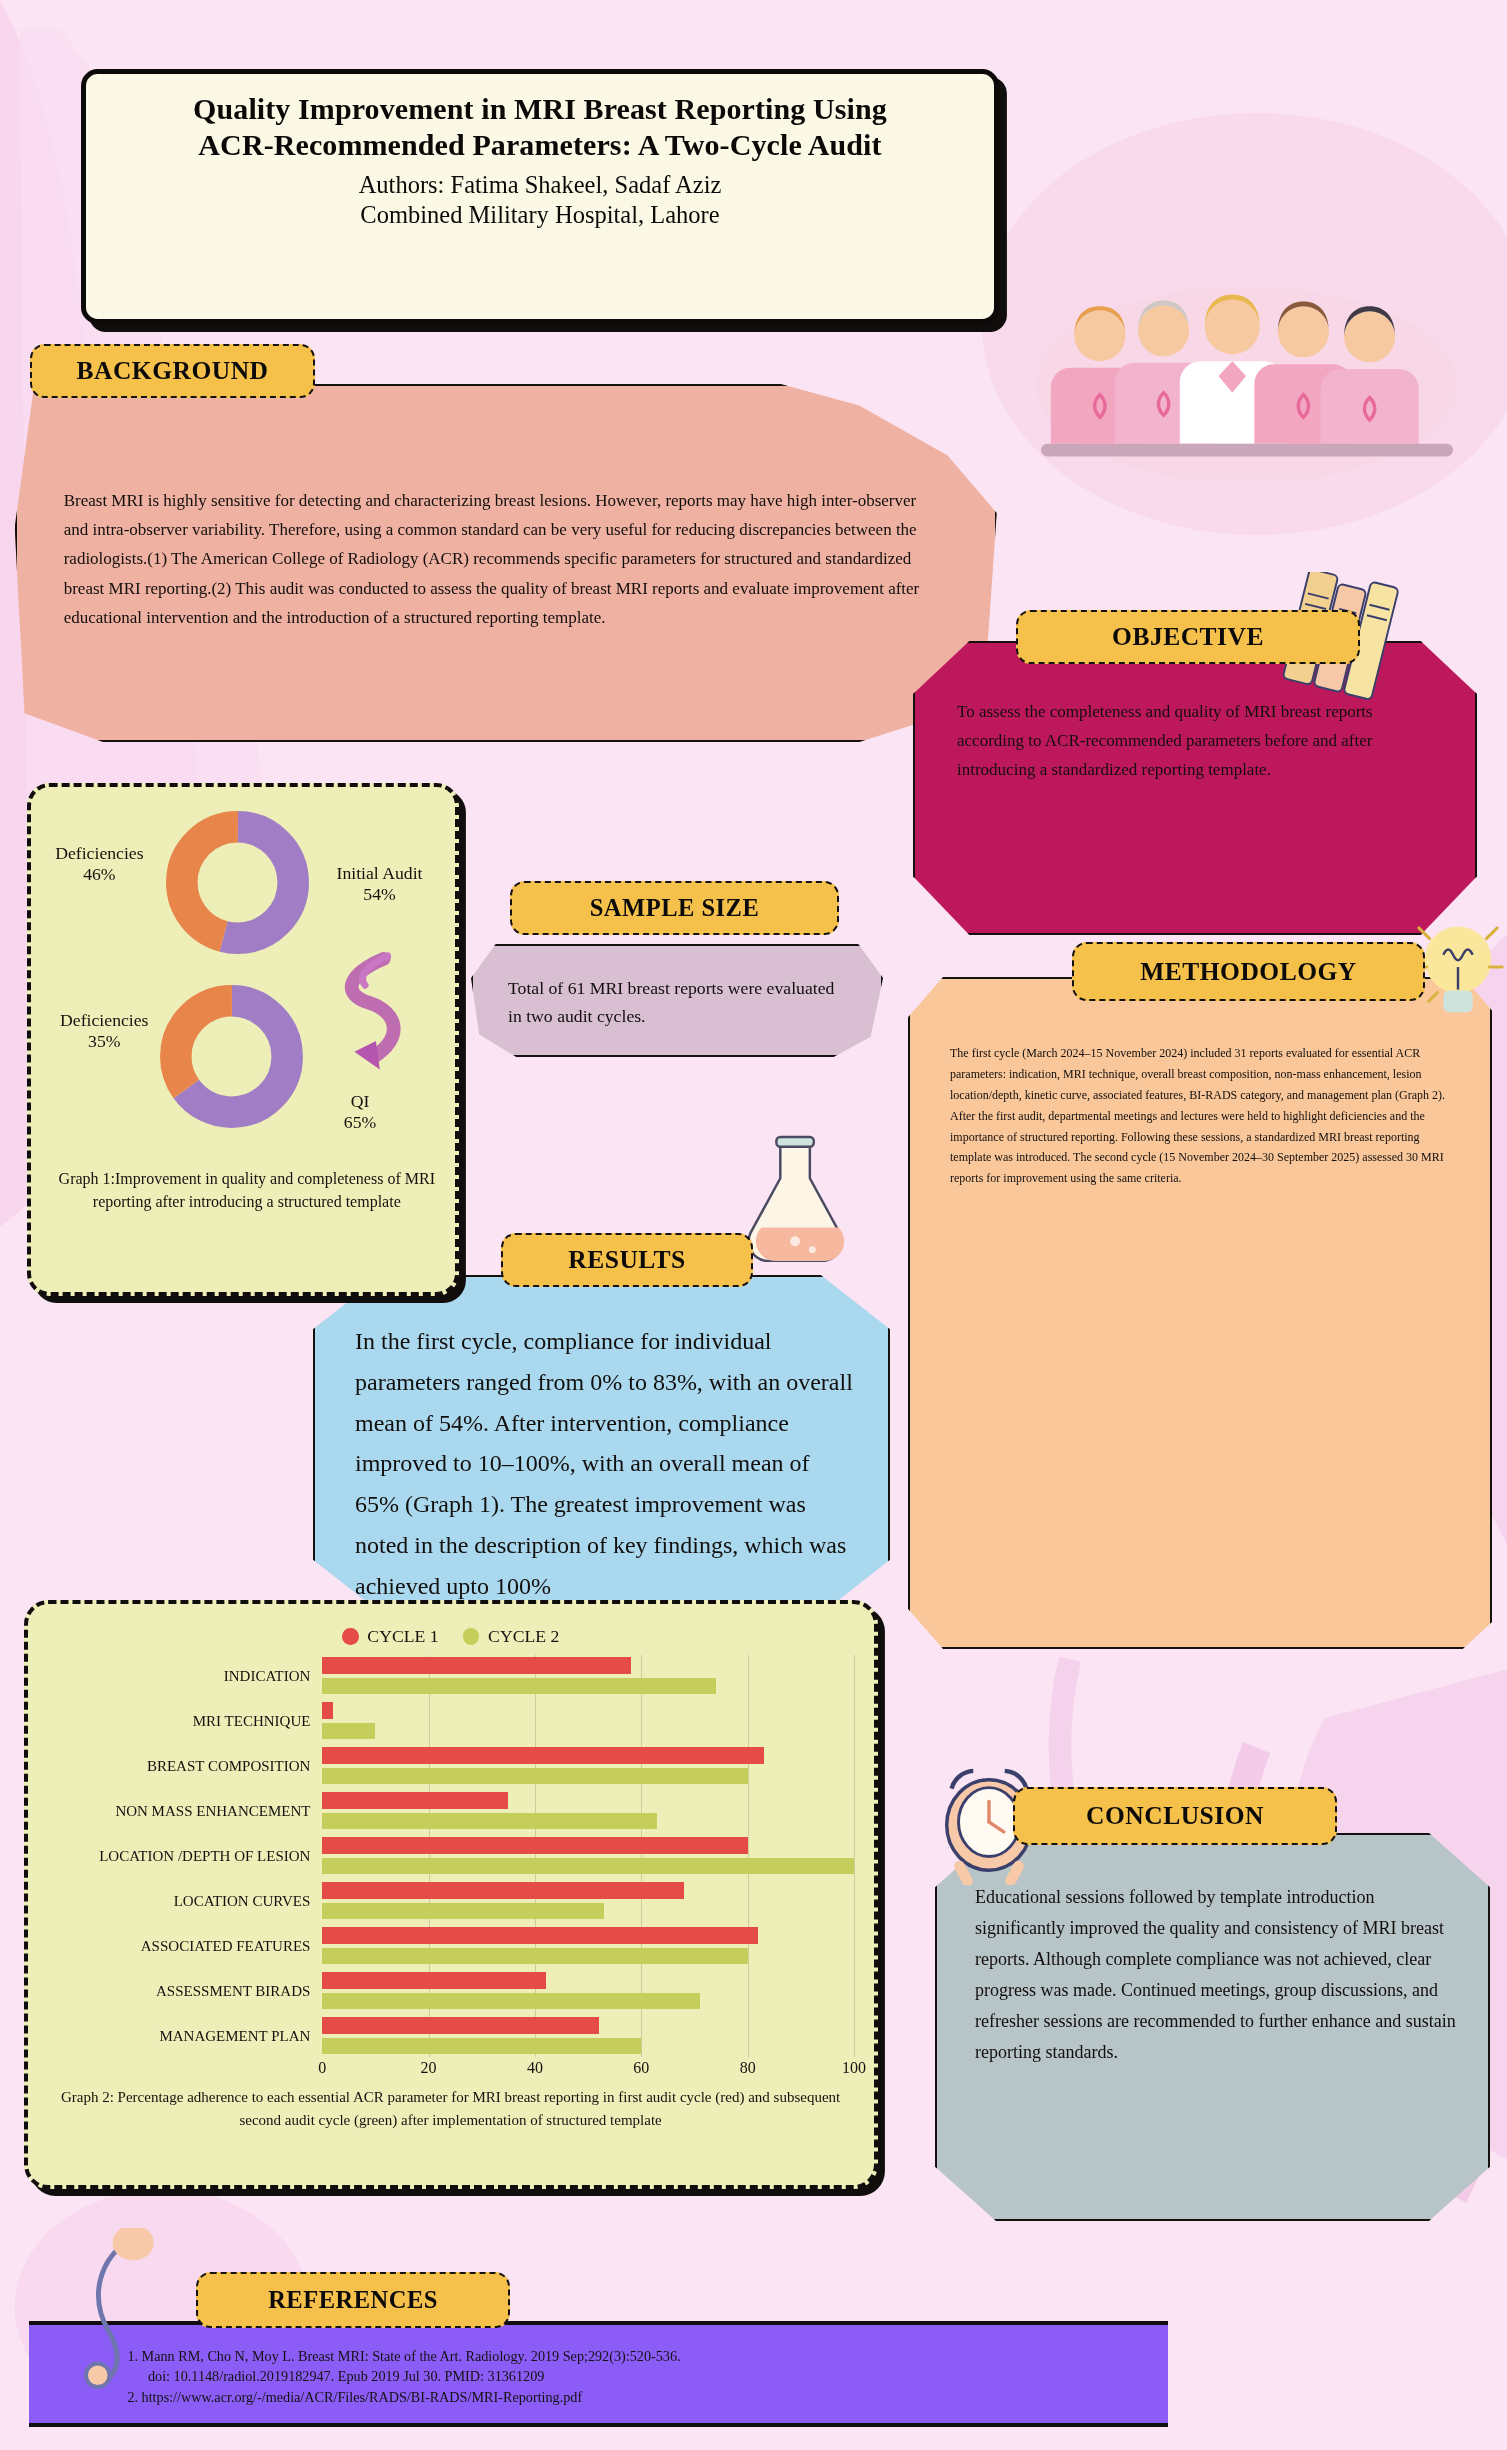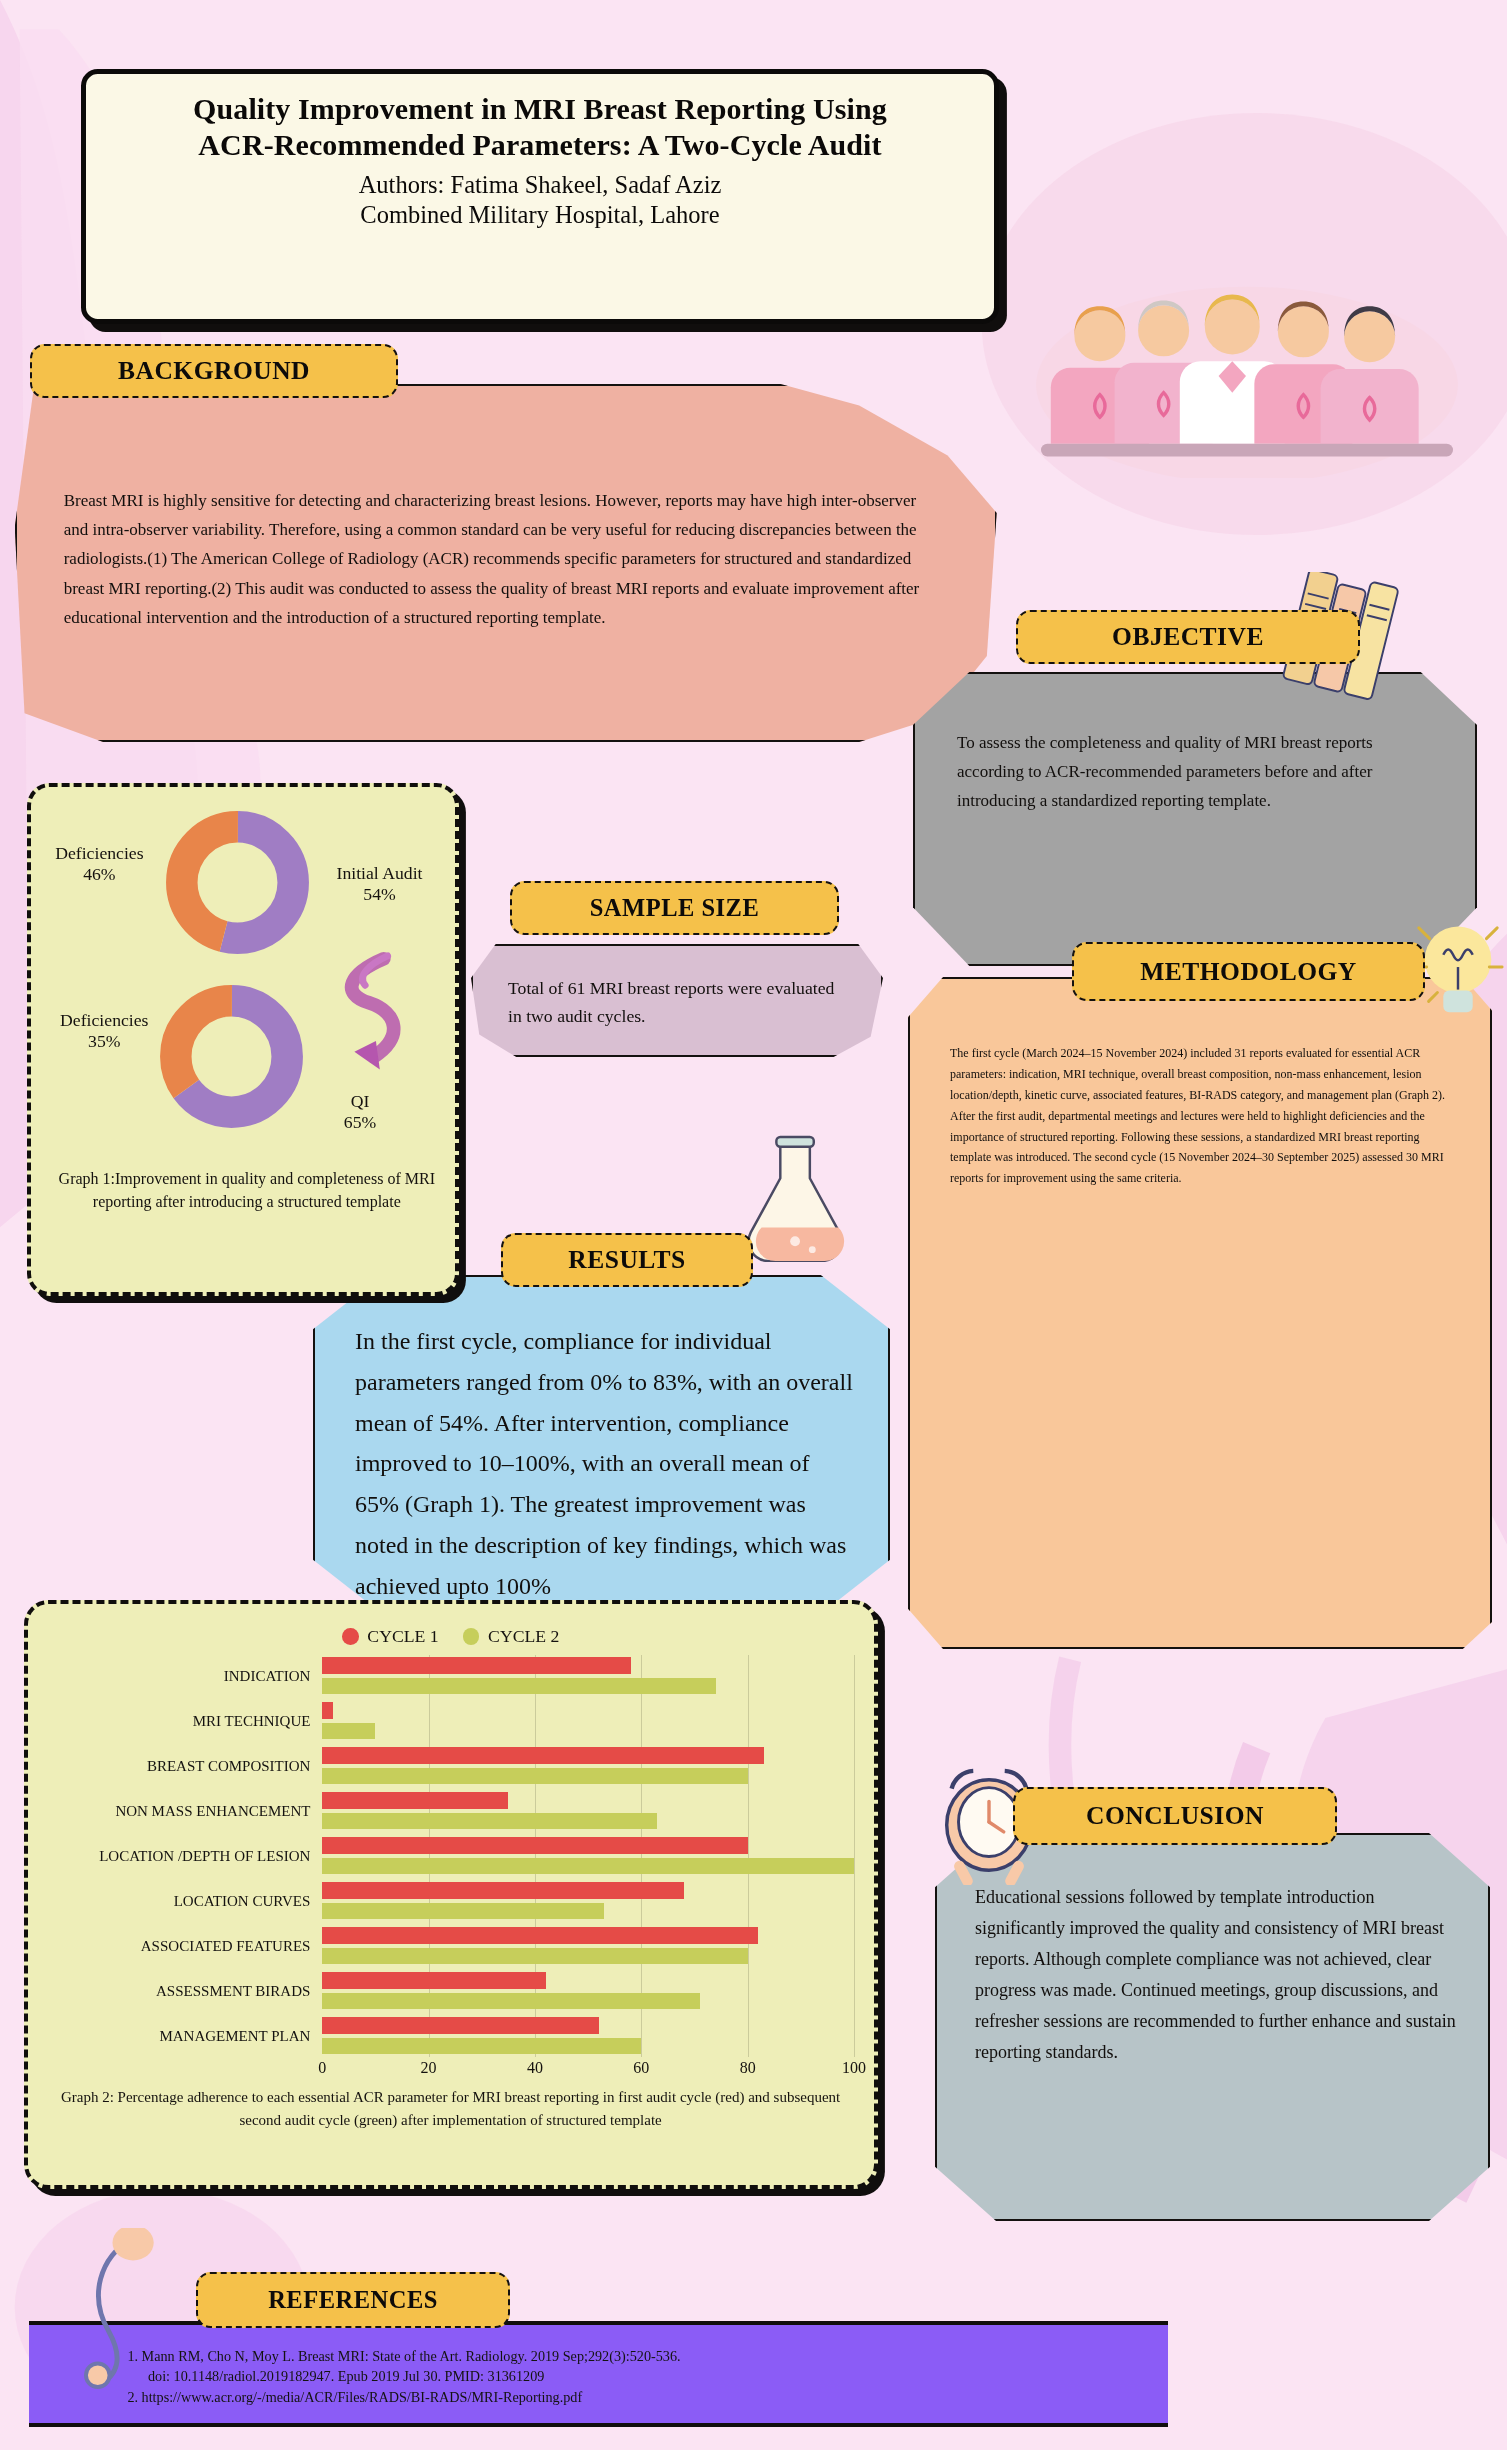--- a/index.html
+++ b/index.html
@@ -56,26 +56,26 @@
   #title-card .authors { font-size: 24.5px; margin-top: 7.9px; color: #0b0908; }
   #title-card .affil { font-size: 24.5px; margin-top: 2px; color: #0b0908; }
 
   
   #background-blob {
     left: 14.7px; top: 384px; width: 982px; height: 358px;
     background: #efb1a2;
     clip-path: polygon(2% 0%,78% 0%,86% 6%,95% 20%,100% 36%,99% 76%,94% 93%,86% 100%,9% 100%,1% 92%,0% 40%);
     padding: 100px 59px 0 47px;
   }
-  #chip-background { left: 30px; top: 344px; width: 368px; height: 54px; font-size: 25.5px; }
+  #chip-background { left: 30px; top: 344px; width: 285px; height: 54px; font-size: 25.5px; }
 
   
   #objective-blob {
-    left: 913px; top: 672px; width: 564px; height: 294px;
-    background: #a3a3a3;
+    left: 913px; top: 641px; width: 564px; height: 294px;
+    background: #be185d;
     clip-path: polygon(10% 0%,90% 0%,100% 18%,100% 80%,90% 100%,10% 100%,0% 80%,0% 18%);
     padding: 54px 34px 0 42px;
   }
   #chip-objective { left: 1016px; top: 610px; width: 344px; height: 54px; font-size: 25.5px; }
 
   
   #graph1-panel {
     position: absolute;
     left: 27px; top: 783px; width: 432px; height: 513px;
     background: #eeeeb8;

